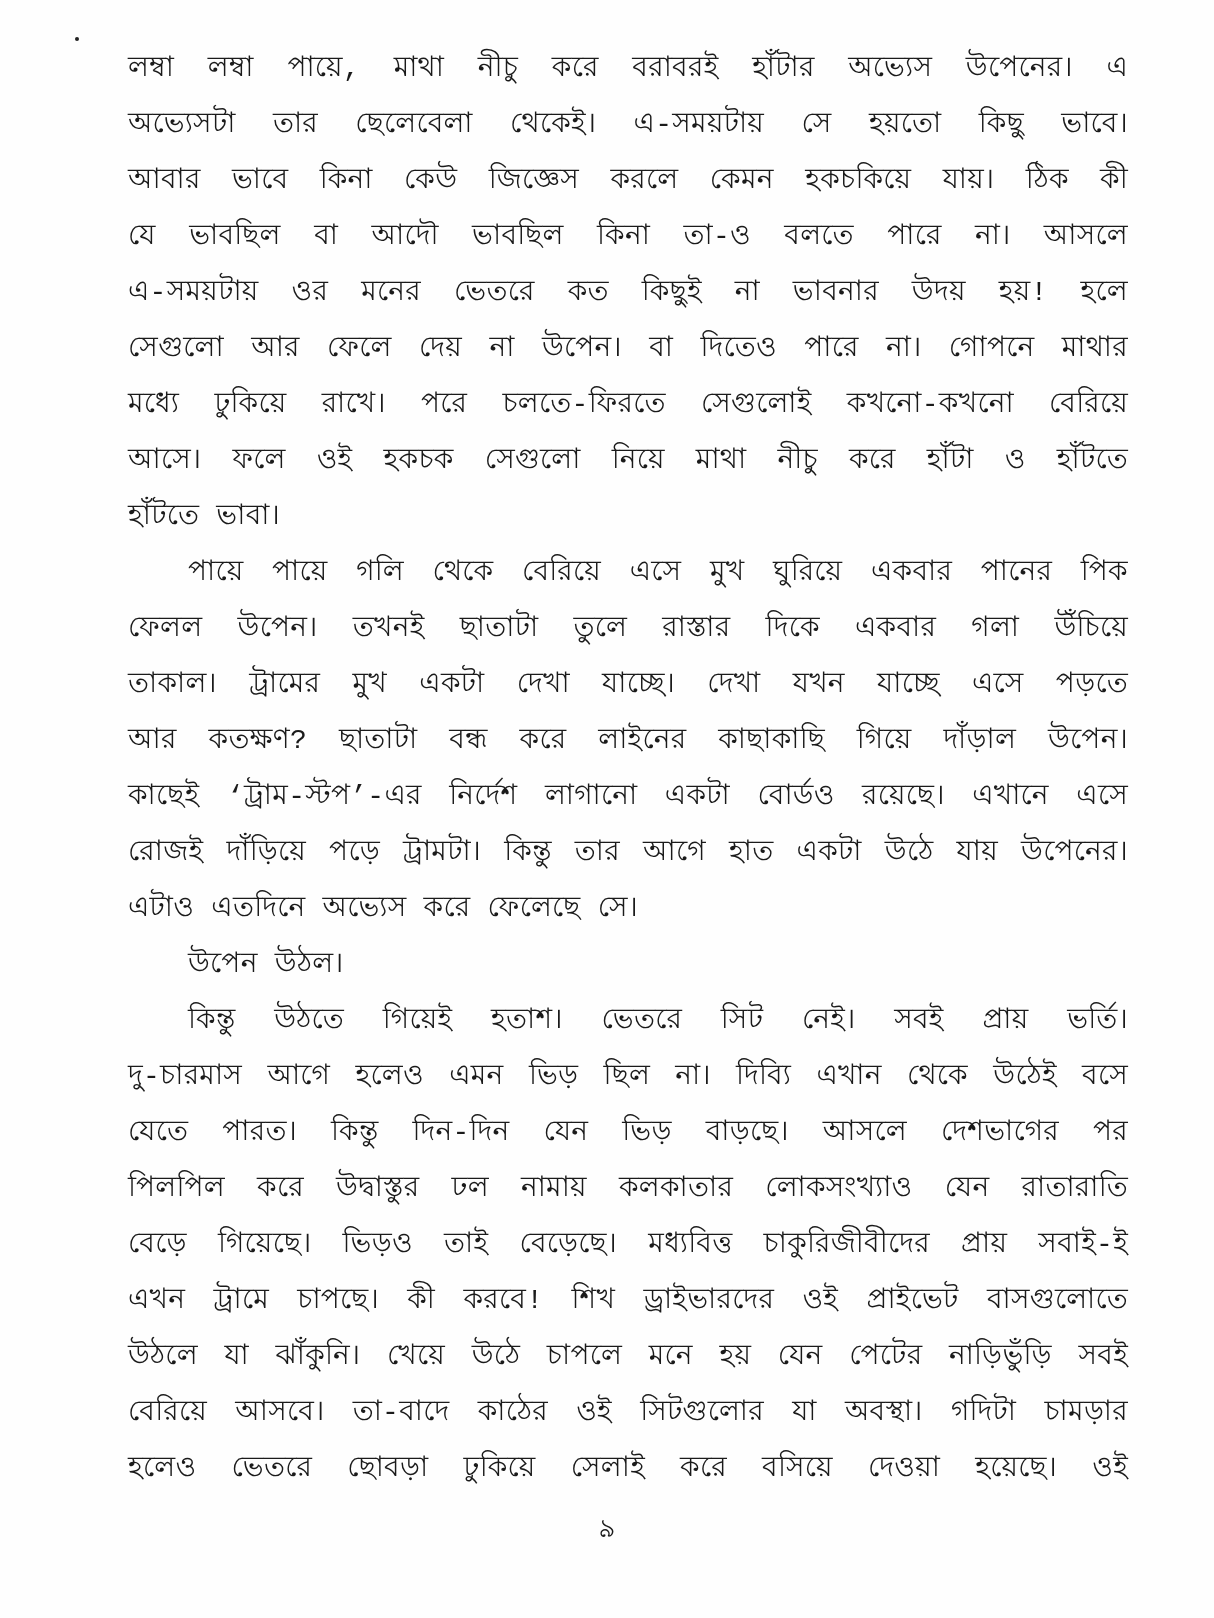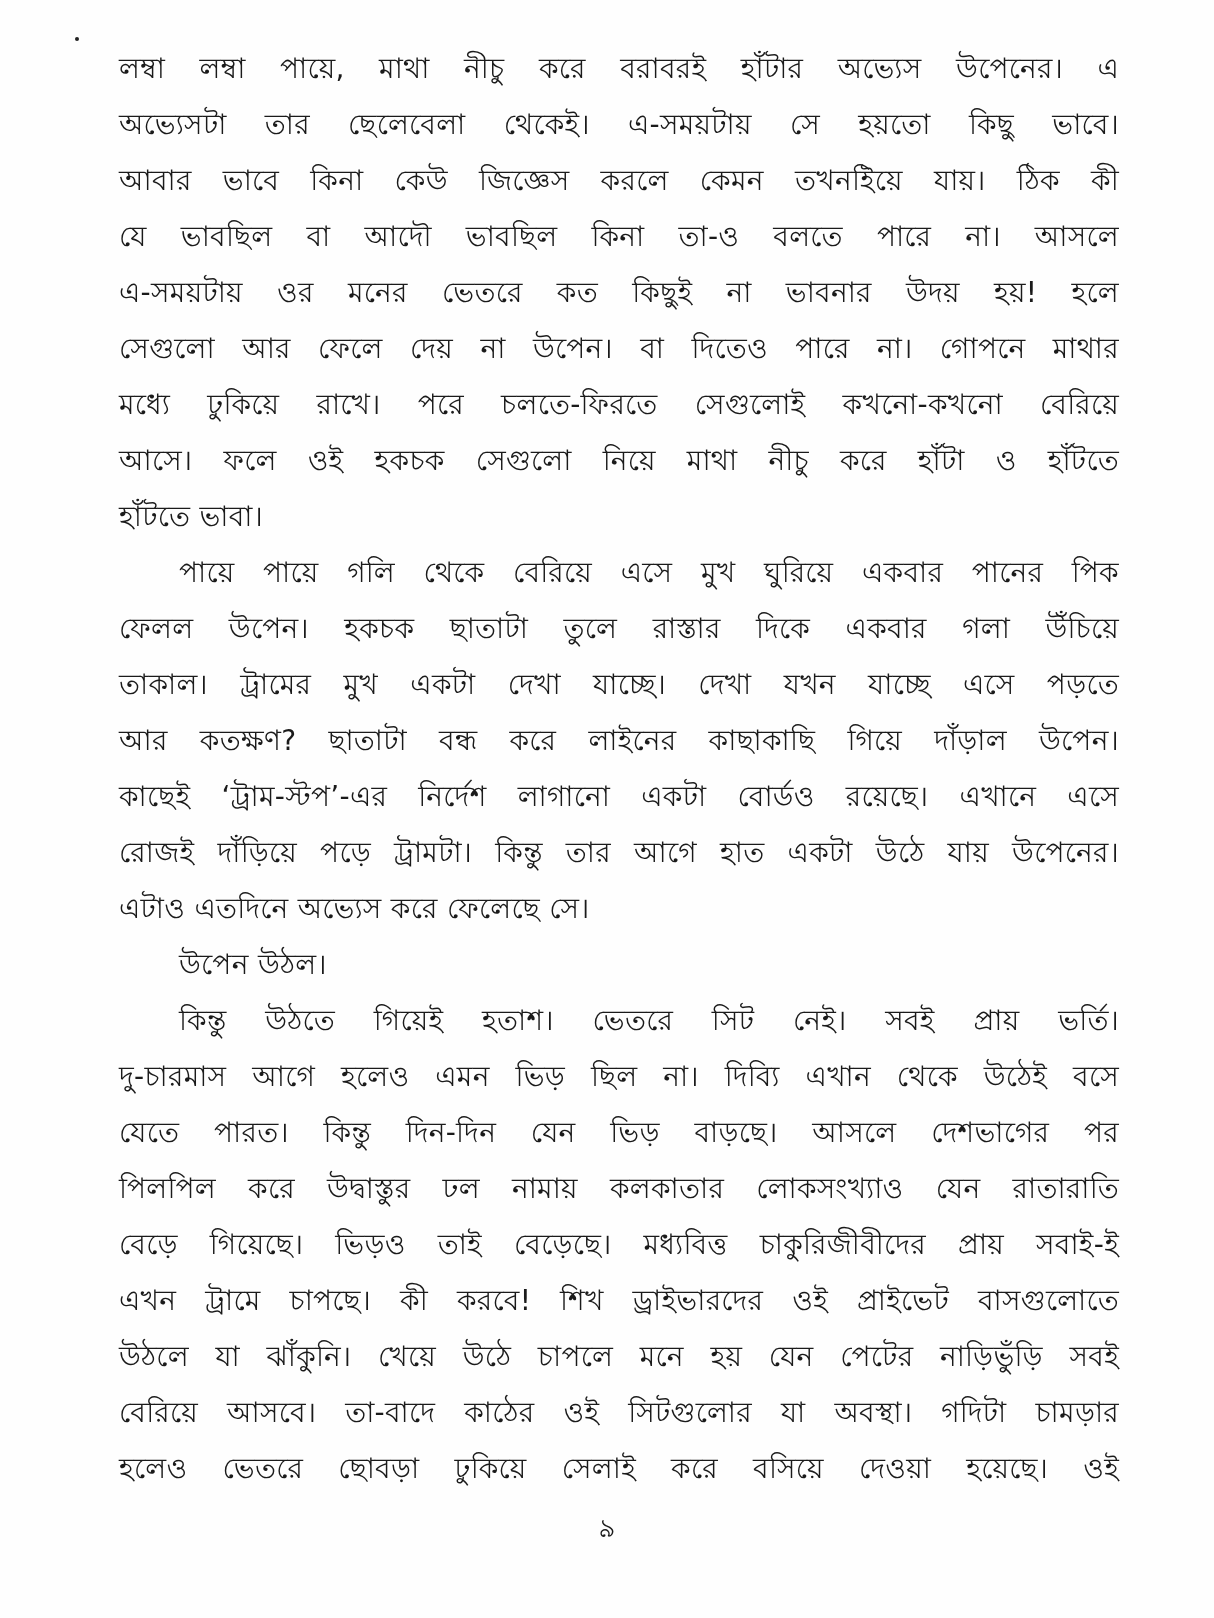--- a/index.html
+++ b/index.html
@@ -25,29 +25,30 @@
       background: #222;
     }
     .text-block {
       position: absolute;
       left: 112px;
       top: 0;
       width: 1000px;
     }
     .line {
       position: absolute;
-      left: 7px;
+      left: 16px;
       width: 1000px;
       height: 46px;
       font-size: 28px;
       line-height: 46px;
       white-space: nowrap;
       text-align: justify;
       text-align-last: justify;
       letter-spacing: 0.3px;
+      font-family: Liberation Mono, monospace;
     }
     .line.last { text-align-last: left; }
     .line.indent { padding-left: 60px; width: 940px; }
     .page-number {
       position: absolute;
       left: 0; width: 1214px;
       top: 1508px;
       text-align: center;
       font-size: 26px;
       line-height: 40px;
@@ -56,30 +57,30 @@
 </head>
 <body>
 
 <div class="page">
   <div class="stray-dot"></div>
 
   <div class="text-block">
 
     <div class="line" style="top:46px">লম্বা লম্বা পায়ে, মাথা নীচু করে বরাবরই হাঁটার অভ্যেস উপেনের। এ</div>
     <div class="line" style="top:102px">অভ্যেসটা তার ছেলেবেলা থেকেই। এ-সময়টায় সে হয়তো কিছু ভাবে।</div>
-    <div class="line" style="top:158px">আবার ভাবে কিনা কেউ  জিজ্ঞেস করলে কেমন তখনইিয়ে যায়। ঠিক কী</div>
+    <div class="line" style="top:158px">আবার ভাবে কিনা কেউ  জিজ্ঞেস করলে কেমন হকচকিয়ে যায়। ঠিক কী</div>
     <div class="line" style="top:214px">যে ভাবছিল বা আদৌ ভাবছিল কিনা তা-ও বলতে পারে না। আসলে</div>
     <div class="line" style="top:270px">এ-সময়টায় ওর মনের ভেতরে কত কিছুই না ভাবনার উদয় হয়! হলে</div>
     <div class="line" style="top:326px">সেগুলো আর ফেলে দেয় না উপেন। বা দিতেও পারে না। গোপনে মাথার</div>
     <div class="line" style="top:382px">মধ্যে ঢুকিয়ে রাখে। পরে চলতে-ফিরতে সেগুলোই কখনো-কখনো বেরিয়ে</div>
     <div class="line" style="top:438px">আসে। ফলে ওই হকচক সেগুলো নিয়ে মাথা নীচু করে হাঁটা ও হাঁটতে</div>
     <div class="line last" style="top:494px">হাঁটতে ভাবা।</div>
 
     <div class="line indent" style="top:550px">পায়ে পায়ে গলি থেকে বেরিয়ে এসে মুখ ঘুরিয়ে একবার পানের পিক</div>
-    <div class="line" style="top:606px">ফেলল উপেন। হকচক ছাতাটা তুলে রাস্তার দিকে একবার গলা উঁচিয়ে</div>
+    <div class="line" style="top:606px">ফেলল উপেন। তখনই ছাতাটা তুলে রাস্তার দিকে একবার গলা উঁচিয়ে</div>
     <div class="line" style="top:662px">তাকাল। ট্রামের মুখ একটা দেখা যাচ্ছে। দেখা যখন যাচ্ছে এসে পড়তে</div>
     <div class="line" style="top:718px">আর কতক্ষণ? ছাতাটা বন্ধ করে লাইনের কাছাকাছি গিয়ে দাঁড়াল উপেন।</div>
     <div class="line" style="top:774px">কাছেই ‘ট্রাম-স্টপ’-এর নির্দেশ লাগানো একটা বোর্ডও রয়েছে। এখানে এসে</div>
     <div class="line" style="top:830px">রোজই দাঁড়িয়ে পড়ে ট্রামটা। কিন্তু তার আগে হাত একটা উঠে যায় উপেনের।</div>
     <div class="line last" style="top:886px">এটাও এতদিনে অভ্যেস করে ফেলেছে সে।</div>
 
     <div class="line indent last" style="top:942px">উপেন উঠল।</div>
 
     <div class="line indent" style="top:998px">কিন্তু উঠতে গিয়েই হতাশ। ভেতরে সিট নেই। সবই প্রায় ভর্তি।</div>
     <div class="line" style="top:1054px">দু-চারমাস আগে হলেও এমন ভিড় ছিল না। দিব্যি এখান থেকে উঠেই বসে</div>

